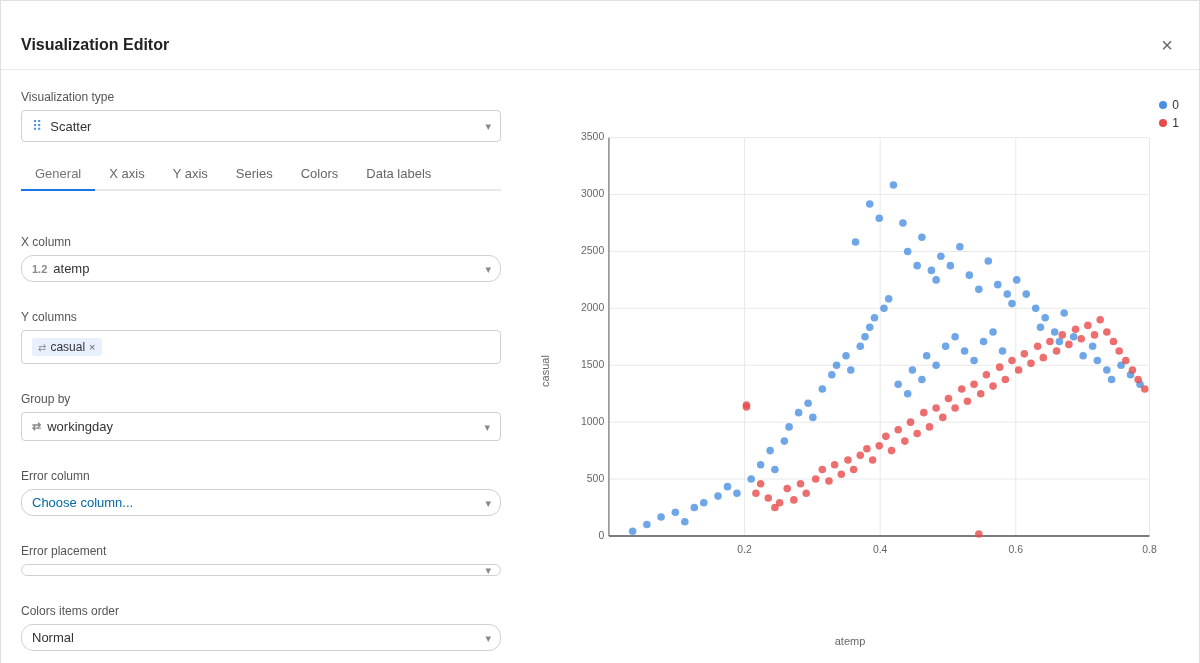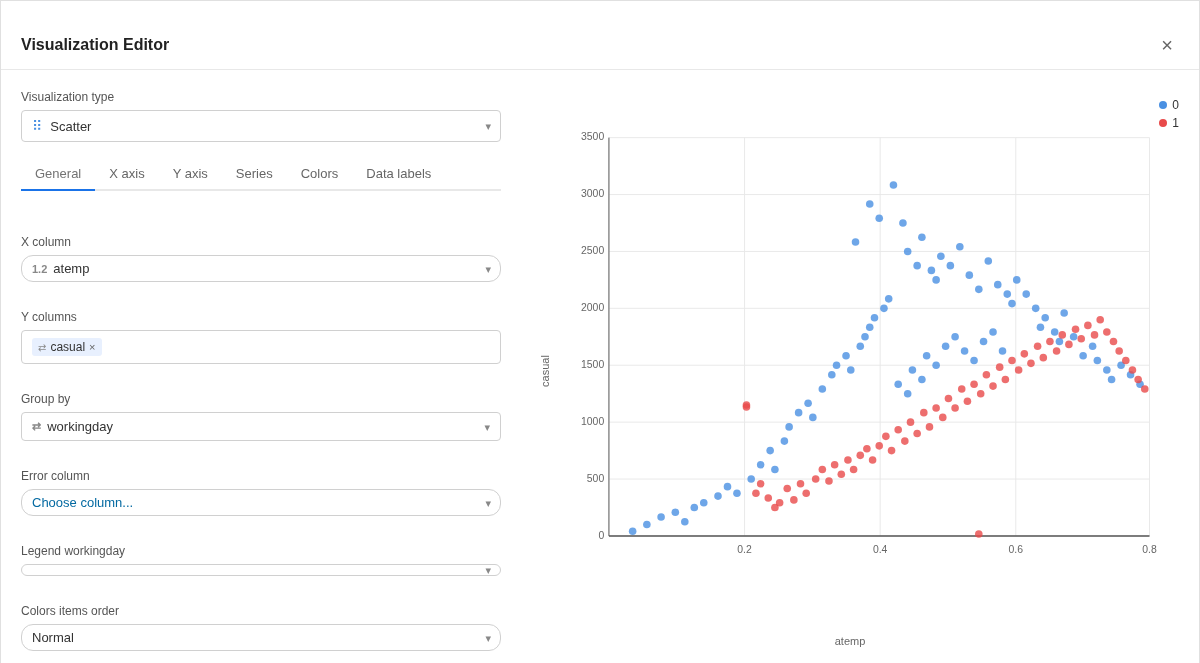--- a/index.html
+++ b/index.html
@@ -334,21 +334,21 @@
       </div>
 
       <div class="field-label">Error column</div>
       <div class="select-wrapper error-col-row">
         <div class="x-col-row">
           <span class="col-name placeholder-text">Choose column...</span>
           <span class="select-arrow">▾</span>
         </div>
       </div>
 
-      <div class="field-label">Legend workingday</div>
+      <div class="field-label">Error placement</div>
       <div class="select-wrapper">
         <div class="x-col-row">
           <span class="select-arrow">▾</span>
         </div>
       </div>
 
       <div class="field-label">Colors items order</div>
       <div class="select-wrapper">
         <div class="x-col-row">
           <span class="col-name">Normal</span>

